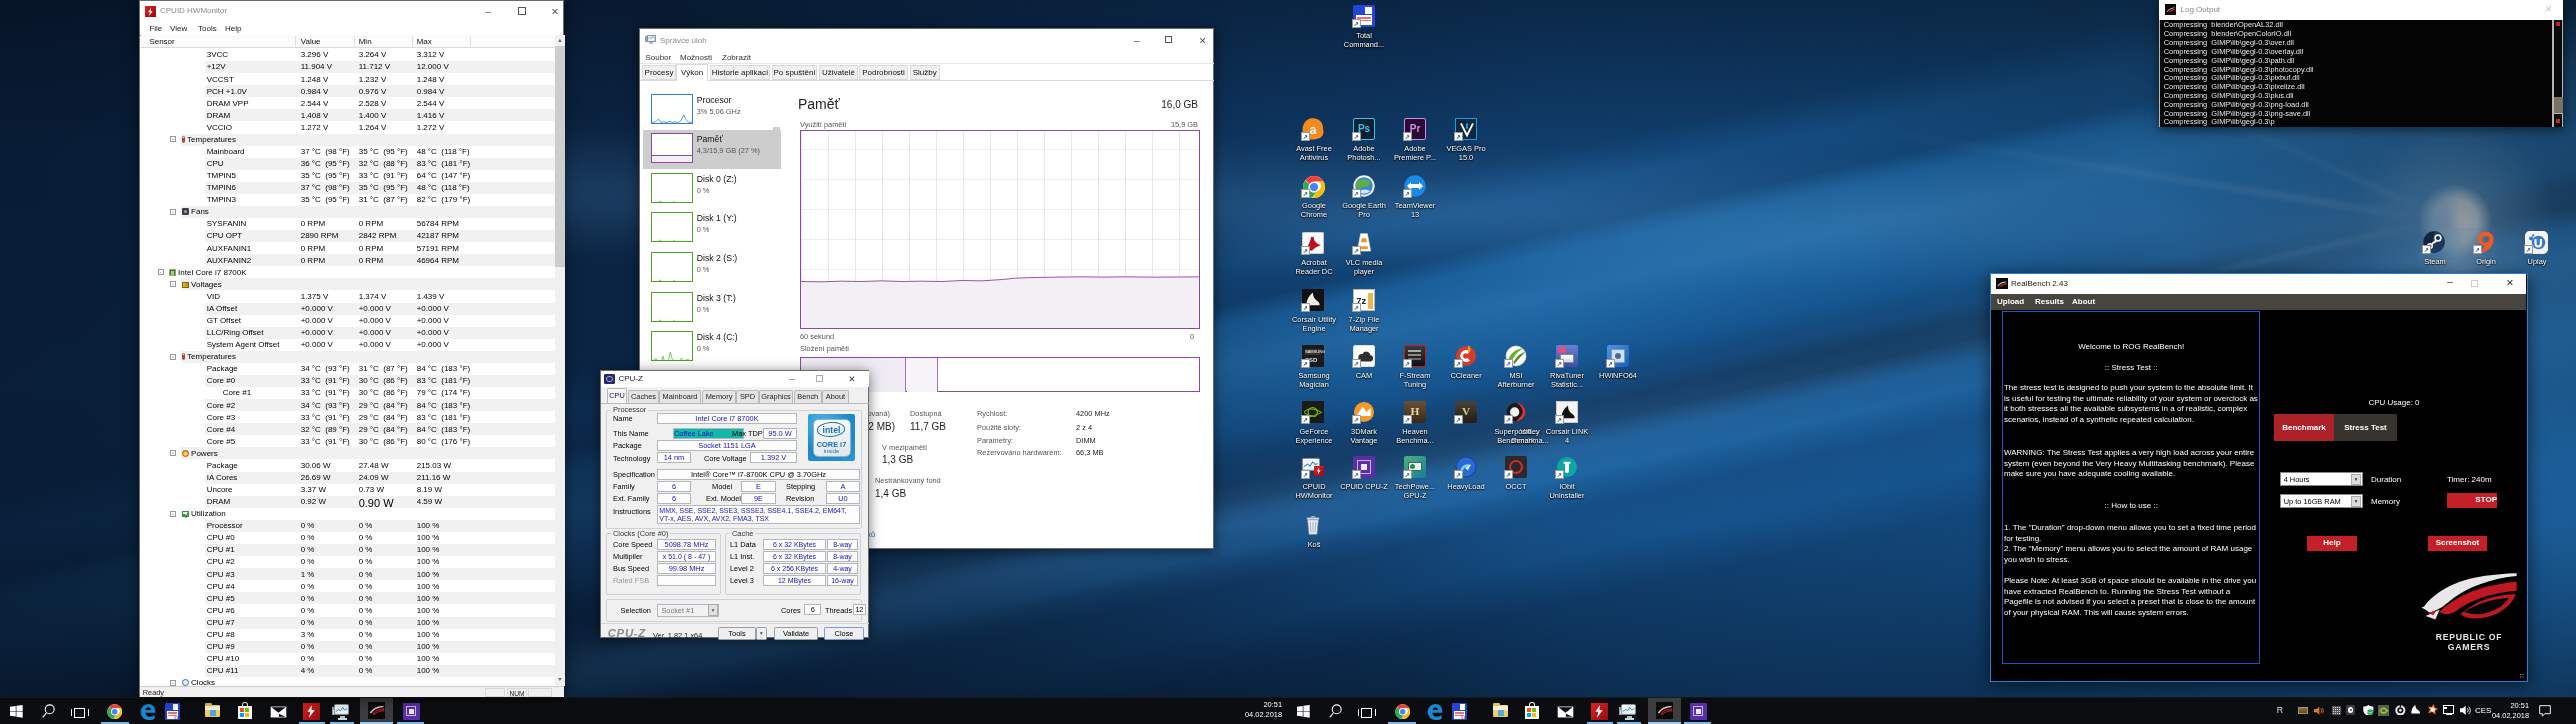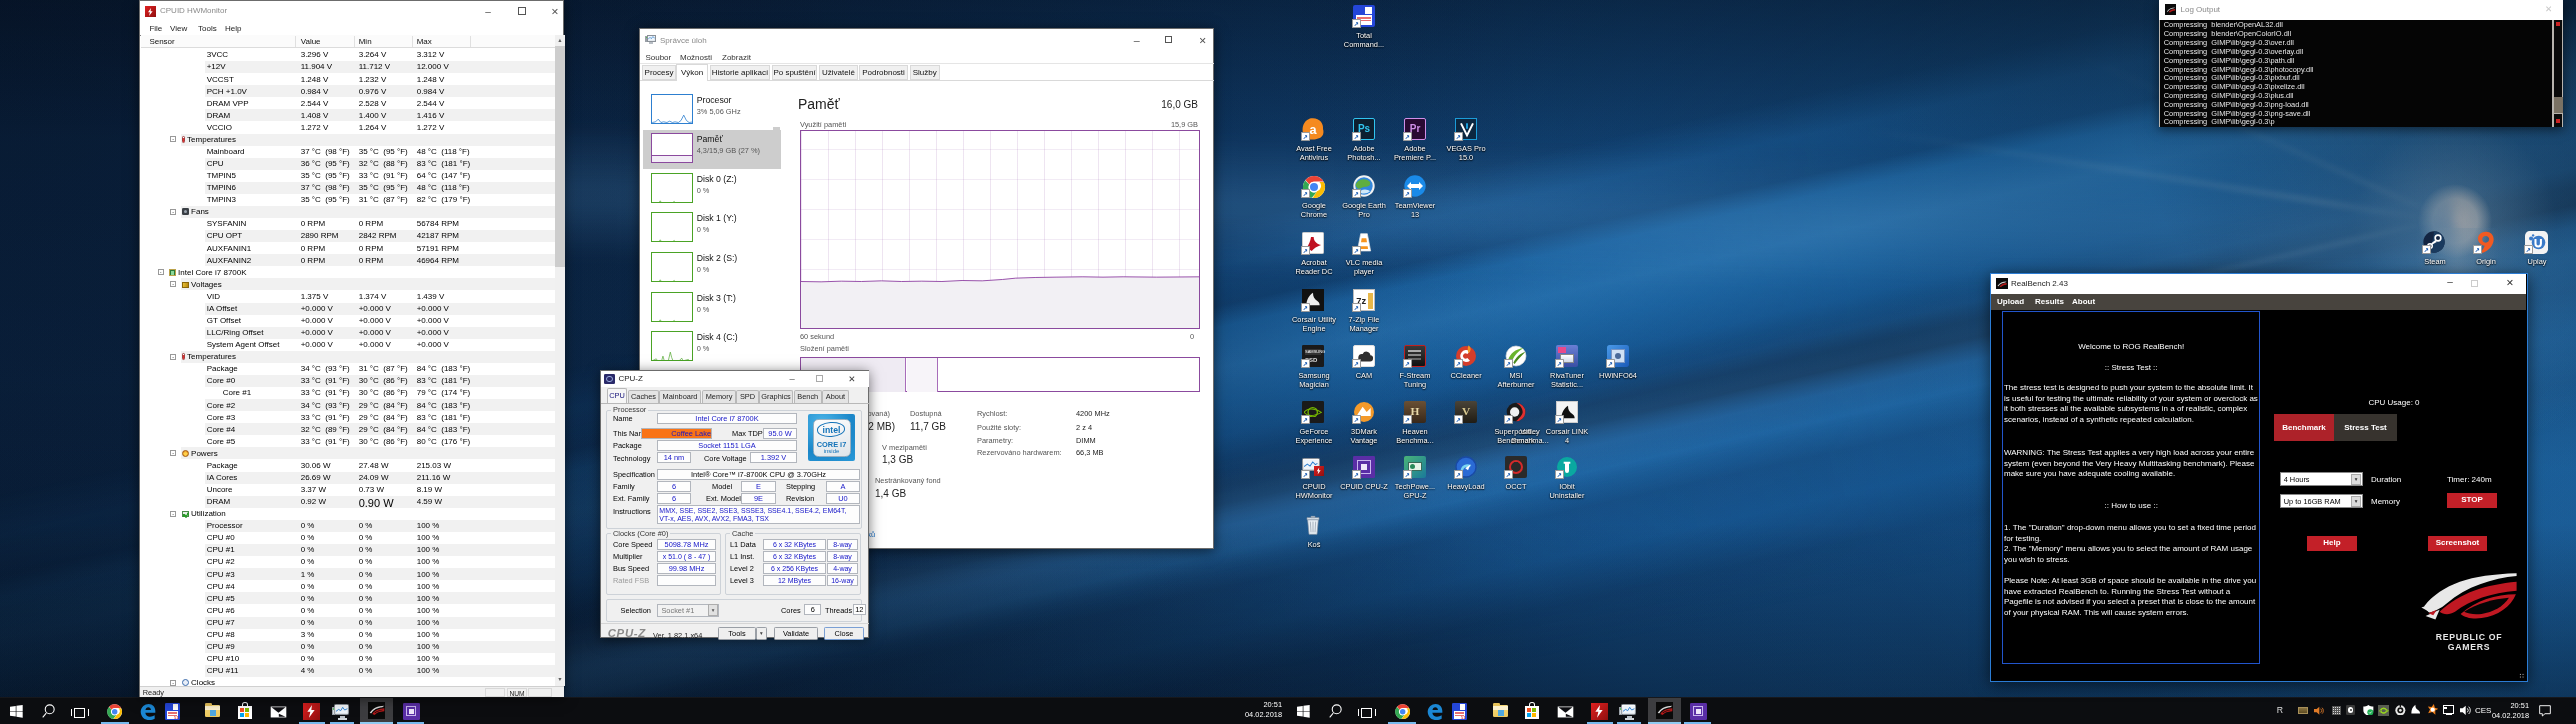--- a/index.html
+++ b/index.html
@@ -660,21 +660,21 @@
     <div class="abs" style="left:56px;top:42px;width:140px;height:10.7px;border:0.7px solid #b2b6bd;background:#fdfdfd;font-size:7.4px;color:#1414c8;text-align:center;line-height:10px;white-space:nowrap">Intel Core i7 8700K</div>
     <div class="abs" style="left:207px;top:43px;width:47px;height:47px;background:
  radial-gradient(circle at 30% 20%,#4ab4e8,#1b86c8 60%,#2a9ad8);border-radius:2px">
  <div class="abs" style="left:4.7px;top:4.7px;width:38px;height:38px;background:linear-gradient(160deg,#fdfdfd,#dfe5ea);border-radius:5.4px;border:0.7px solid #9ab0c0"></div>
  <div class="abs" style="left:9.4px;top:8px;width:28px;height:14.8px;border:1.3px solid #1272b8;border-radius:50%/48%;transform:rotate(-4deg)"></div>
  <div class="abs" style="left:0px;top:11.4px;width:47px;text-align:center;font-size:8.7px;color:#1272b8;font-weight:bold">intel</div>
  <div class="abs" style="left:0px;top:25.5px;width:47px;text-align:center;font-size:7.4px;color:#1272b8;font-weight:bold">CORE i7</div>
  <div class="abs" style="left:0px;top:34px;width:47px;text-align:center;font-size:6px;color:#1272b8">inside</div>
     </div>
     <div class="abs" style="left:12px;top:58px;font-size:7.4px;color:#000;white-space:nowrap">This Name</div>
-    <div class="abs" style="left:40px;top:57px;width:71px;height:10.7px;border:0.7px solid #b2b6bd;background:#f97316;font-size:7.4px;color:#1414c8;text-align:right;line-height:10px;white-space:nowrap">Coffee Lake</div>
+    <div class="abs" style="left:72px;top:57px;width:71px;height:10.7px;border:0.7px solid #b2b6bd;background:#14b8a6;font-size:7.4px;color:#1414c8;text-align:left;line-height:10px;white-space:nowrap">Coffee Lake</div>
     <div class="abs" style="left:131px;top:58px;font-size:7.4px;color:#000;white-space:nowrap">Max TDP</div>
     <div class="abs" style="left:162px;top:57px;width:34px;height:10.7px;border:0.7px solid #b2b6bd;background:#fdfdfd;font-size:7.4px;color:#1414c8;text-align:center;line-height:10px;white-space:nowrap">95.0 W</div>
     <div class="abs" style="left:12px;top:70px;font-size:7.4px;color:#000;white-space:nowrap">Package</div>
     <div class="abs" style="left:56px;top:69px;width:140px;height:10.7px;border:0.7px solid #b2b6bd;background:#fdfdfd;font-size:7.4px;color:#1414c8;text-align:center;line-height:10px;white-space:nowrap">Socket 1151 LGA</div>
     <div class="abs" style="left:12px;top:83px;font-size:7.4px;color:#000;white-space:nowrap">Technology</div>
     <div class="abs" style="left:56px;top:81px;width:34px;height:10.7px;border:0.7px solid #b2b6bd;background:#fdfdfd;font-size:7.4px;color:#1414c8;text-align:center;line-height:10px;white-space:nowrap">14 nm</div>
     <div class="abs" style="left:103px;top:83px;font-size:7.4px;color:#000;white-space:nowrap">Core Voltage</div>
     <div class="abs" style="left:149px;top:81px;width:47px;height:10.7px;border:0.7px solid #b2b6bd;background:#fdfdfd;font-size:7.4px;color:#1414c8;text-align:center;line-height:10px;white-space:nowrap">1.392 V</div>
     <div class="abs" style="left:12px;top:99px;font-size:7.4px;color:#000;white-space:nowrap">Specification</div>
     <div class="abs" style="left:56px;top:98px;width:203px;height:10.7px;border:0.7px solid #b2b6bd;background:#fdfdfd;font-size:7.4px;color:#000;text-align:center;line-height:10px;white-space:nowrap">Intel® Core™ i7-8700K CPU @ 3.70GHz</div>
@@ -791,21 +791,21 @@
       <div class="abs" style="left:1.3px;top:264px;width:255px;line-height:10.7px">Please Note:  At least 3GB of space should be available in the drive you have extracted RealBench to. Running the Stress Test without a Pagefile is not advised if you select a preset that is close to the amount of your physical RAM. This will cause system errors.</div>
     </div>
     <div class="abs" style="left:275px;top:124px;width:256px;text-align:center;color:#fff;font-size:8px">CPU Usage: 0</div>
     <div class="abs" style="left:283px;top:140px;width:60px;height:27px;background:#ad2229;color:#fff;font-size:8px;font-weight:bold;text-align:center;line-height:27px">Benchmark</div>
     <div class="abs" style="left:343px;top:140px;width:63px;height:27px;background:#37332e;color:#fff;font-size:8px;font-weight:bold;text-align:center;line-height:27px">Stress Test</div>
     <div class="abs" style="left:289px;top:198px;width:83px;height:14px;background:#fff;border:0.7px solid #888;font-size:7.4px;color:#000;line-height:13.4px;padding-left:2.7px">4 Hours<div class="abs" style="right:0.7px;top:0.7px;width:10.7px;height:11.4px;background:#dcdcdc;border:0.7px solid #aaa;font-size:4.7px;text-align:center;line-height:10.7px;color:#333">▼</div></div>
     <div class="abs" style="left:380px;top:201px;color:#fff;font-size:8px">Duration</div>
     <div class="abs" style="left:456px;top:201px;color:#fff;font-size:8px">Timer: 240m</div>
     <div class="abs" style="left:289px;top:220px;width:83px;height:14px;background:#fff;border:0.7px solid #888;font-size:7.4px;color:#000;line-height:13.4px;padding-left:2.7px">Up to 16GB RAM<div class="abs" style="right:0.7px;top:0.7px;width:10.7px;height:11.4px;background:#dcdcdc;border:0.7px solid #aaa;font-size:4.7px;text-align:center;line-height:10.7px;color:#333">▼</div></div>
     <div class="abs" style="left:380px;top:223px;color:#fff;font-size:8px">Memory</div>
-    <div class="abs" style="left:456px;top:219px;width:50px;height:15.4px;background:#c32028;color:#fff;font-size:8px;font-weight:bold;text-align:center;line-height:14.8px">STOP</div>
+    <div class="abs" style="left:456px;top:219px;width:50px;height:15.4px;background:#c32028;color:#fff;font-size:8px;font-weight:bold;text-align:right;line-height:14.8px">STOP</div>
     <div class="abs" style="left:316px;top:262px;width:50px;height:15.4px;background:#c32028;color:#fff;font-size:8px;font-weight:bold;text-align:center;line-height:14.8px">Help</div>
     <div class="abs" style="left:437px;top:262px;width:59px;height:15.4px;background:#c32028;color:#fff;font-size:8px;font-weight:bold;text-align:center;line-height:14.8px">Screenshot</div>
     <svg class="abs" style="left:429px;top:297px" width="98" height="55" viewBox="0 0 140 78">
 <path fill="#e8e8e8" d="M6,50 C32,18 72,5 138,3 L138,7 C104,10 66,22 38,46 C30,53 20,58 13,59 C10,56 7,53 6,50 Z"></path>
 <path fill="#c01822" d="M28,58 C58,30 95,19 138,15 L138,28 C102,31 72,41 50,58 C42,63 33,62 28,58 Z"></path>
 <path fill="#c01822" d="M58,61 C80,42 108,33 137,33 C130,51 111,64 88,67 C75,69 64,66 58,61 Z"></path>
 <path fill="#050505" d="M63,58 C82,46 104,40 127,38 C120,50 104,59 88,61 C78,62 69,61 63,58 Z"></path>
 <path fill="#e8e8e8" d="M2,52 L22,45 L13,58 Z"></path>
 <path fill="#e8e8e8" d="M8,64 L28,55 L22,69 Z"></path>
 <path fill="#c01822" d="M12,60 L24,55 L19,63 Z"></path>

